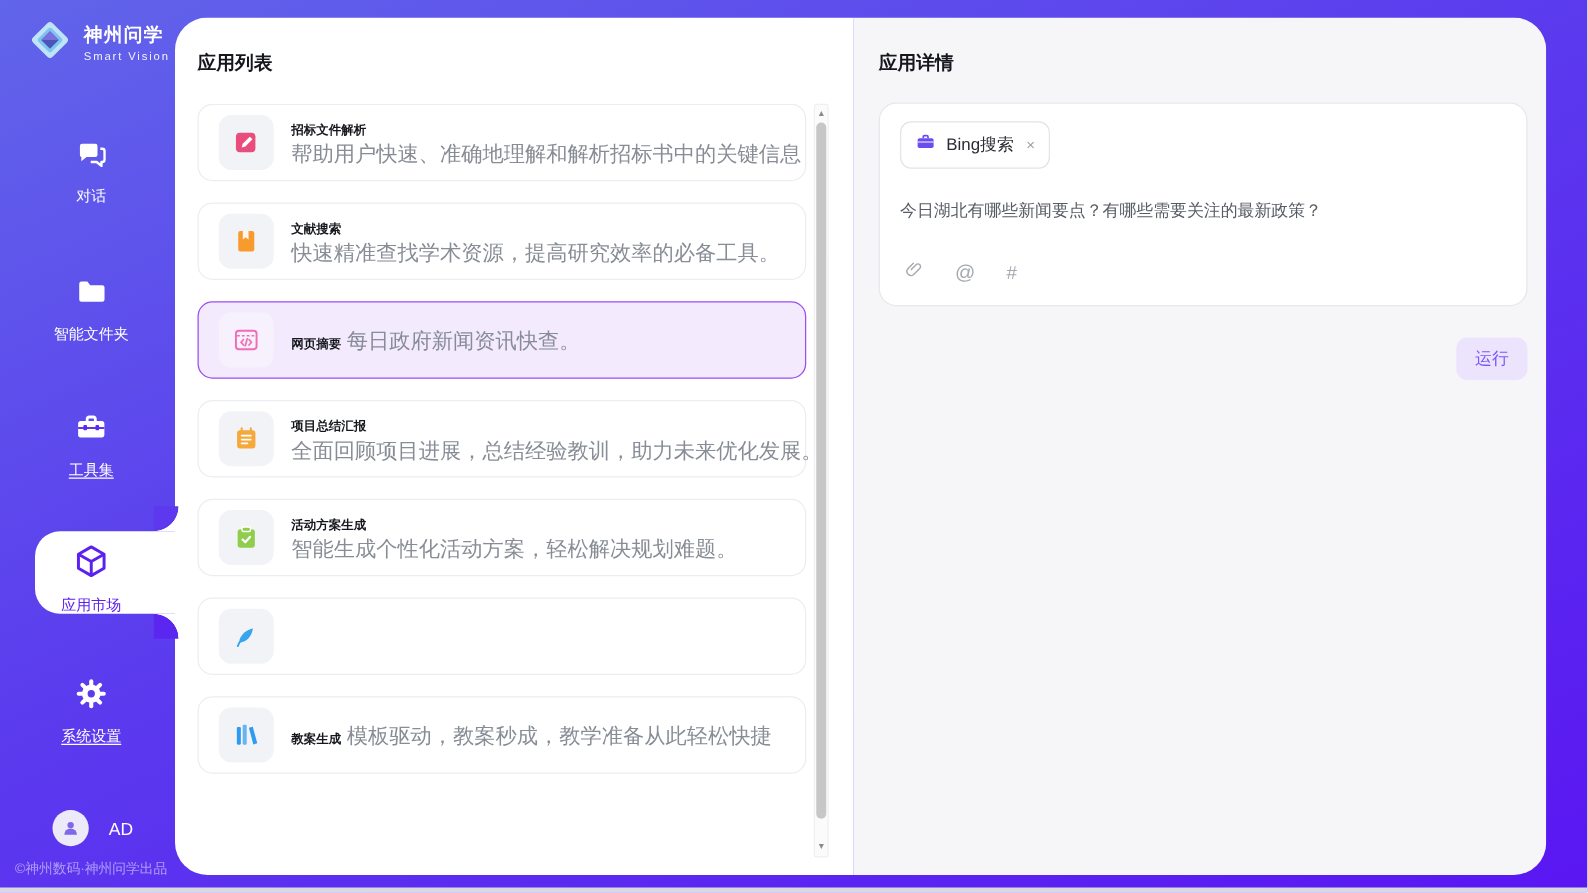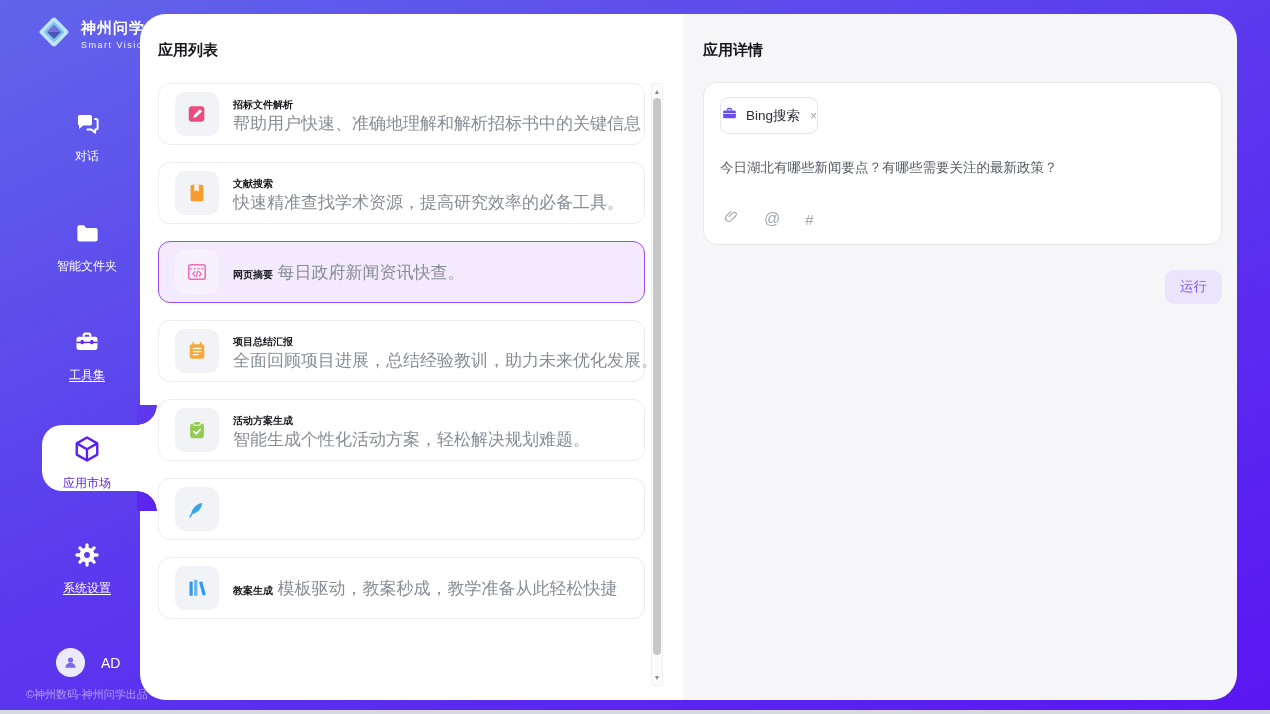--- a/index.html
+++ b/index.html
@@ -2,21 +2,21 @@
 <html><head>
 <meta charset="utf-8">
 <style>
   * { margin:0; padding:0; box-sizing:border-box; }
   html,body { width:1270px; height:714px; font-family:"Liberation Sans","DejaVu Sans",sans-serif; }
   .page { position:relative; width:1270px; height:714px; overflow:hidden;
           background:linear-gradient(155deg,#6165ea 0%,#5b3bee 45%,#5a16f2 100%); }
   .bottom-strip { position:absolute; left:0; bottom:0; width:100%; height:4px; background:#d9d9e2; }
 
   
-  .sidebar { position:absolute; left:17px; top:0; width:140px; height:100%; color:#fff; z-index:3;text-decoration:underline; }
+  .sidebar { position:absolute; left:3px; top:0; width:140px; height:100%; color:#fff; z-index:3;text-decoration:underline; }
   .logo { position:absolute; top:13px; left:18px; display:flex; align-items:center; gap:8px; }
   .logo-text b { display:block; font-size:15px; letter-spacing:1px; }
   .logo-text span { display:block; font-size:9px; letter-spacing:1.5px; opacity:.92; margin-top:2px; }
   .nav-item { position:absolute; left:0; width:140px; text-align:center; cursor:pointer; }
   .nav-item .nav-label { display:block; font-size:12px; margin-top:7px; }
   .nav-label.underlined { text-decoration:underline; text-underline-offset:2px; }
   .ni-chat   { top:110px; } .ni-folder { top:220px; } .ni-tool { top:328px; }
   .ni-market { top:434px; color:#5b21f0; z-index:5; } .ni-settings { top:541px; }
 
   .active-pill { position:absolute; left:25px; top:425px; width:115px; height:66px;
@@ -56,21 +56,21 @@
                background:#fbfbfb; border:1px solid #f0f0f0; border-radius:2px; }
   .sb-arrow { position:absolute; left:0; width:100%; height:13px; font-size:7px; color:#8d8d8d;
               display:flex; align-items:center; justify-content:center; cursor:pointer; }
   .sb-up { top:1px; } .sb-down { bottom:1px; }
   .sb-thumb { position:absolute; left:1px; right:1px; top:14px; bottom:30px;
               background:#c7c7c7; border-radius:5px; cursor:pointer; }
 
   
   .composer-card { margin:22px 15px 0 20px; height:163px; background:#fff; border:1px solid #e7e7ec;
                    border-radius:14px; position:relative; padding:14px 16px; }
-  .tool-chip { display:inline-flex; align-items:center; gap:8px; padding:7px 0; background:#fff;
+  .tool-chip { display:inline-flex; align-items:center; gap:8px; padding:7px 11px; background:#fff;
                border:1px solid #e4e4e9; border-radius:9px; cursor:default;text-align:right; }
   .tool-chip .chip-label { font-size:13.5px; color:#2b2d34; }
   .chip-close { font-size:12px; color:#9aa0a8; margin-left:2px; cursor:pointer; }
   .query-text { margin-top:25px; font-size:13.5px; color:#565b64; }
   .composer-icons { position:absolute; left:19px; bottom:15px; display:flex; align-items:center; gap:25px; color:#a4a8af; }
   .ci-at { font-size:16px; } .ci-hash { font-size:15px; }
   .run-row { margin:25px 15px 0 0; text-align:right; }
   .run-btn { display:inline-block; background:#ece4fc; color:#7b56f8; font-size:13.5px;
              padding:8px 15px; border-radius:9px; border:none; cursor:pointer; }
 </style>

